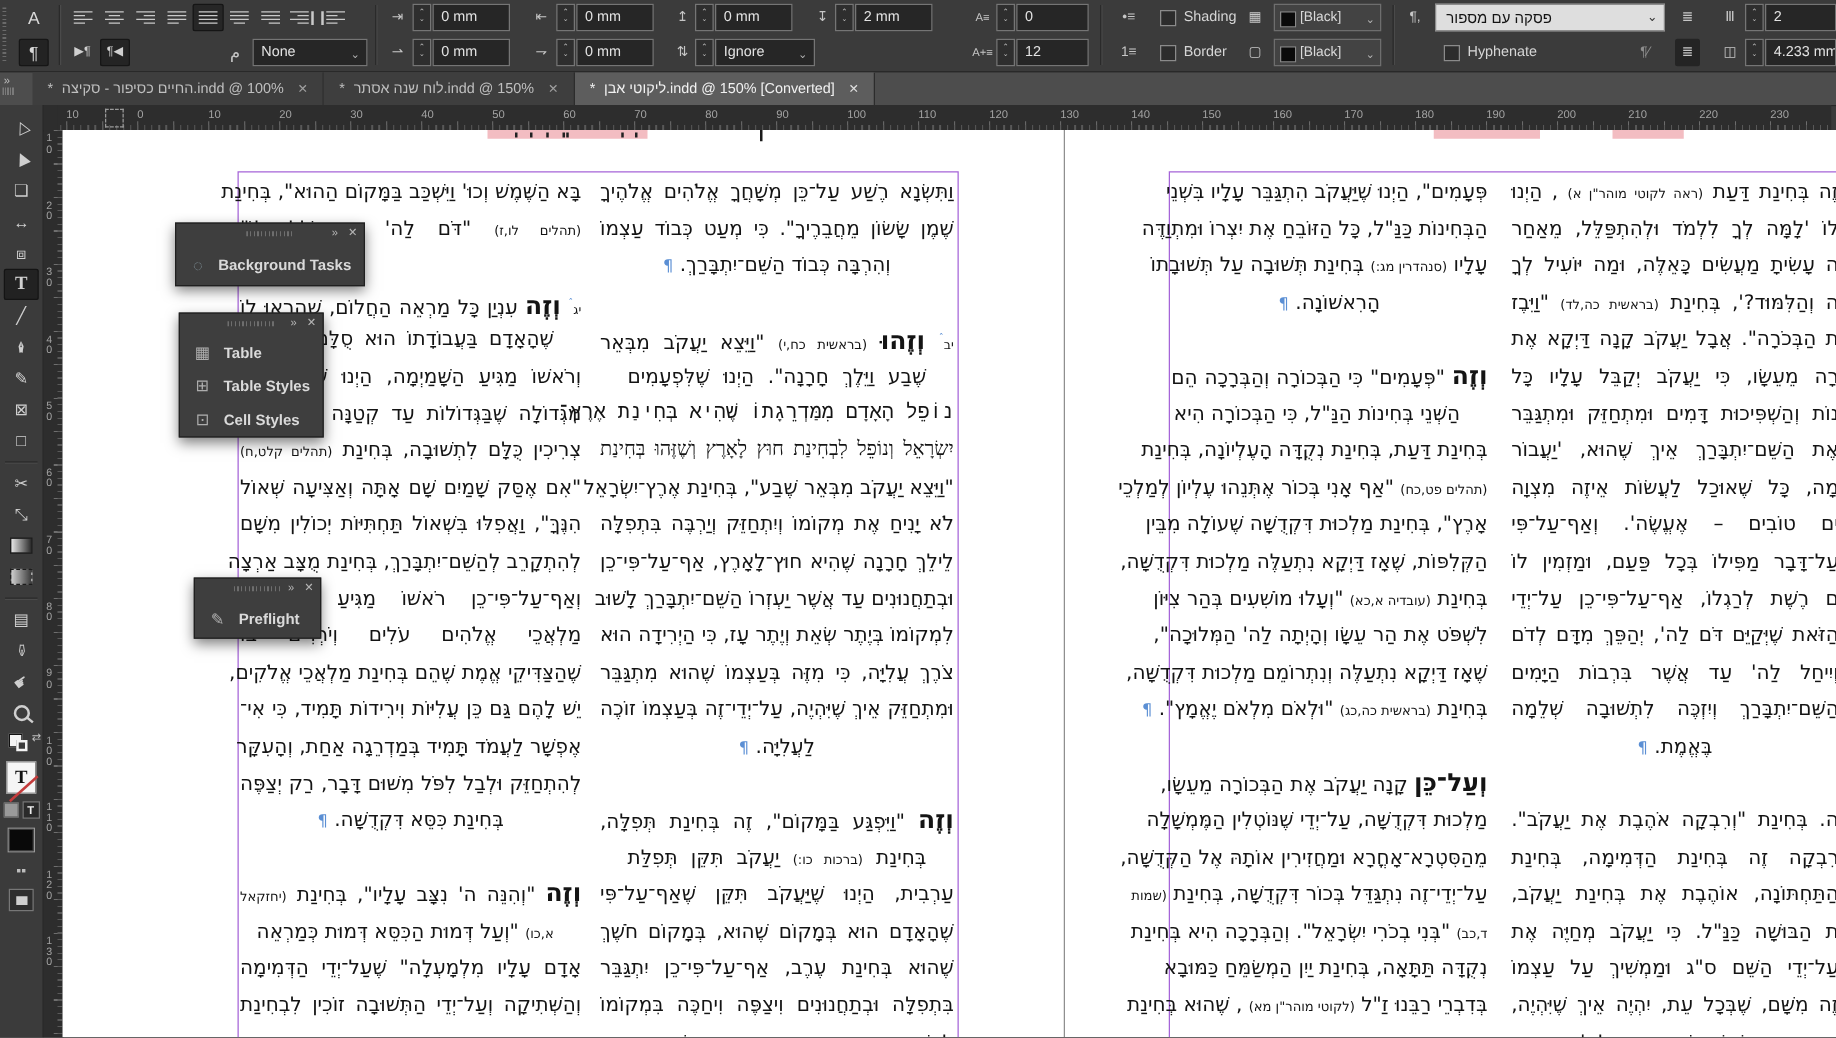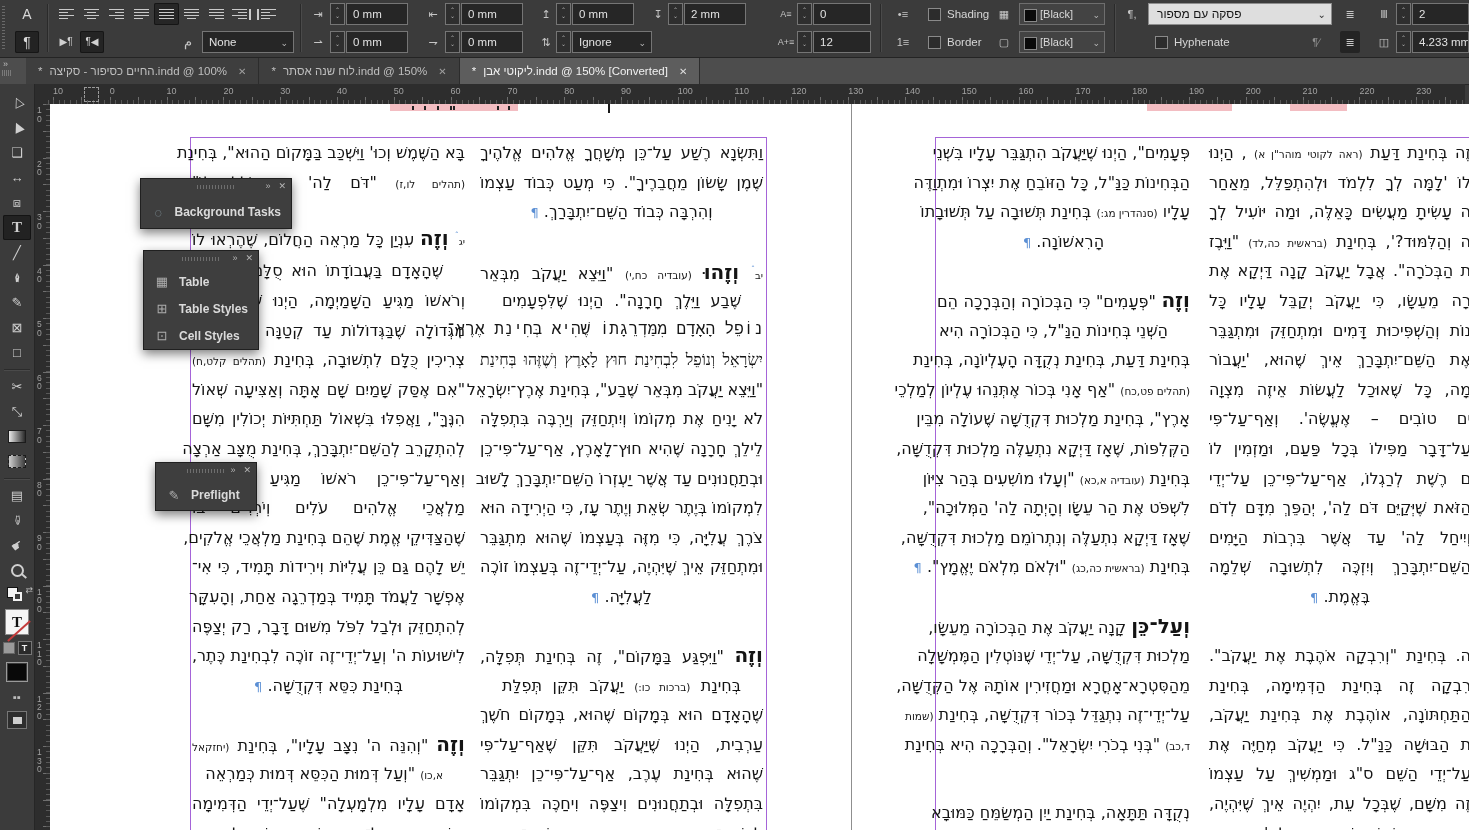--- a/index.html
+++ b/index.html
@@ -456,60 +456,59 @@
     <div class="curtick" style="left:558px"></div>
     <div class="spine" style="left:801px"></div>
     <div class="frame" style="left:140px;top:33px;width:575px;height:900px"></div>
     <div class="frame" style="left:885px;top:33px;width:640px;height:900px"></div>
     <div id="cols">
         <div class="col" style="left: 430px; top: 34px; width: 283px;">
           <div class="tl" style="height: 29.6px; line-height: 29.6px;"><span>וַתִּשְׂנָא רֶשַׁע עַל־כֵּן מְשָׁחֲךָ אֱלֹהִים אֱלֹהֶיךָ</span></div>
           <div class="tl" style="height: 29.6px; line-height: 29.6px;"><span>שֶׁמֶן שָׂשׂוֹן מֵחֲבֵרֶיךָ". כִּי מְעַט כְּבוֹד עַצְמוֹ</span></div>
           <div class="tl c" style="height: 29.6px; line-height: 29.6px;"><span>וְהִרְבָּה כְּבוֹד הַשֵּׁם־יִתְבָּרַךְ.</span> <span class="pq">¶</span></div>
           <div class="tl" style="height: 29.6px; line-height: 29.6px;"></div>
-          <div class="tl" style="height: 29.6px; line-height: 29.6px;"><span class="sec">יב</span><span class="secmark">ˆ</span> <span class="op">וְזֶהוּ</span> <span class="ct">(עובדיה כח,י)</span> <span>"וַיֵּצֵא יַעֲקֹב מִבְּאֵר</span></div>
+          <div class="tl" style="height: 29.6px; line-height: 29.6px;"><span class="sec">יב</span><span class="secmark">ˆ</span> <span class="op">וְזֶהוּ</span> <span class="ct">(בראשית כח,י)</span> <span>"וַיֵּצֵא יַעֲקֹב מִבְּאֵר</span></div>
           <div class="tl i" style="height: 29.6px; line-height: 29.6px;"><span>שֶׁבַע וַיֵּלֶךְ חָרָנָה". הַיְנוּ שֶׁלִּפְעָמִים</span></div>
           <div class="tl" style="height: 29.6px; line-height: 29.6px; font-family: Liberation Mono, monospace;"><span>נוֹפֵל הָאָדָם מִמַּדְרֵגָתוֹ שֶׁהִיא בְּחִינַת אֶרֶץ־</span></div>
           <div class="tl" style="height: 29.6px; line-height: 29.6px; font-family: Liberation Serif, serif;"><span>יִשְׂרָאֵל וְנוֹפֵל לִבְחִינַת חוּץ לָאָרֶץ וְשֶׁזֶּהוּ בְּחִינַת</span></div>
           <div class="tl" style="height: 29.6px; line-height: 29.6px;"><span>"וַיֵּצֵא יַעֲקֹב מִבְּאֵר שֶׁבַע", בְּחִינַת אֶרֶץ־יִשְׂרָאֵל</span></div>
           <div class="tl" style="height: 29.6px; line-height: 29.6px;"><span>לֹא יָנִיחַ אֶת מְקוֹמוֹ וְיִתְחַזֵּק וְיַרְבֶּה בִּתְפִלָּה</span></div>
           <div class="tl" style="height: 29.6px; line-height: 29.6px;"><span>לֵילֵךְ חָרָנָה שֶׁהִיא חוּץ־לָאָרֶץ, אַף־עַל־פִּי־כֵן</span></div>
           <div class="tl" style="height: 29.6px; line-height: 29.6px;"><span>וּבְתַחֲנוּנִים עַד אֲשֶׁר יַעְזְרוֹ הַשֵּׁם־יִתְבָּרַךְ לָשׁוּב</span></div>
           <div class="tl" style="height: 29.6px; line-height: 29.6px;"><span>לִמְקוֹמוֹ בְּיֶתֶר שְׂאֵת וְיֶתֶר עָז, כִּי הַיְרִידָה הוּא</span></div>
           <div class="tl" style="height: 29.6px; line-height: 29.6px;"><span>צֹרֶךְ עֲלִיָּה, כִּי מִזֶּה בְּעַצְמוֹ שֶׁהוּא מִתְגַּבֵּר</span></div>
           <div class="tl" style="height: 29.6px; line-height: 29.6px;"><span>וּמִתְחַזֵּק אֵיךְ שֶׁיִּהְיֶה, עַל־יְדֵי־זֶה בְּעַצְמוֹ זוֹכֶה</span></div>
           <div class="tl c" style="height: 29.6px; line-height: 29.6px;"><span>לַעֲלִיָּה.</span> <span class="pq">¶</span></div>
           <div class="tl" style="height: 29.6px; line-height: 29.6px;"></div>
           <div class="tl" style="height: 29.6px; line-height: 29.6px;"><span class="op">וְזֶה</span> <span>"וַיִּפְגַּע בַּמָּקוֹם", זֶה בְּחִינַת תְּפִלָּה,</span></div>
           <div class="tl i" style="height: 29.6px; line-height: 29.6px;"><span>בְּחִינַת</span> <span class="ct">(ברכות כו:)</span> <span>יַעֲקֹב תִּקֵּן תְּפִלַּת</span></div>
+          <div class="tl" style="height: 29.6px; line-height: 29.6px;"><span>עַרְבִית, הַיְנוּ שֶׁיַּעֲקֹב תִּקֵּן שֶׁאַף־עַל־פִּי</span></div>
           <div class="tl" style="height: 29.6px; line-height: 29.6px;"><span>שֶׁהָאָדָם הוּא בְּמָקוֹם שֶׁהוּא, בְּמָקוֹם חֹשֶׁךְ</span></div>
-          <div class="tl" style="height: 29.6px; line-height: 29.6px;"><span>עַרְבִית, הַיְנוּ שֶׁיַּעֲקֹב תִּקֵּן שֶׁאַף־עַל־פִּי</span></div>
           <div class="tl" style="height: 29.6px; line-height: 29.6px;"><span>שֶׁהוּא בְּחִינַת עֶרֶב, אַף־עַל־פִּי־כֵן יִתְגַּבֵּר</span></div>
           <div class="tl" style="height: 29.6px; line-height: 29.6px;"><span>בִּתְפִלָּה וּבְתַחֲנוּנִים וִיצַפֶּה וִיחַכֶּה בִּמְקוֹמוֹ</span></div>
           <div class="tl" style="height: 29.6px; line-height: 29.6px;"><span>לְהַשֵּׁם־יִתְבָּרַךְ, וּבְוַדַּאי יַעַזְרֵהוּ הַשֵּׁם־יִתְבָּרַךְ</span></div>
         </div>
         <div class="col" style="left: 142px; top: 34px; width: 273px;">
           <div class="tl" style="height: 29.6px; line-height: 29.6px;"><span>בָּא הַשֶּׁמֶשׁ וְכוּ' וַיִּשְׁכַּב בַּמָּקוֹם הַהוּא", בְּחִינַת</span></div>
           <div class="tl" style="height: 29.6px; line-height: 29.6px;"><span class="ct">(תהלים לו,ז)</span> <span>"דֹּם לַה' וְהִתְחוֹלֵל לוֹ"</span></div>
           <div class="tl" style="height: 29.6px; line-height: 29.6px;"></div>
-          <div class="tl" style="height: 29.6px; line-height: 20px;"><span class="sec">יג</span><span class="secmark">ˆ</span> <span class="op">וְזֶה</span> <span>עִנְיַן כָּל מַרְאֵה הַחֲלוֹם, שֶׁהֶרְאוּ לוֹ</span></div>
+          <div class="tl" style="height: 29.6px; line-height: 31px;"><span class="sec">יג</span><span class="secmark">ˆ</span> <span class="op">וְזֶה</span> <span>עִנְיַן כָּל מַרְאֵה הַחֲלוֹם, שֶׁהֶרְאוּ לוֹ</span></div>
           <div class="tl i" style="height: 29.6px; line-height: 29.6px;"><span>שֶׁהָאָדָם בַּעֲבוֹדָתוֹ הוּא סֻלָּם מֻצָּב</span></div>
           <div class="tl" style="height: 29.6px; line-height: 29.6px;"><span>וְרֹאשׁוֹ מַגִּיעַ הַשָּׁמַיְמָה, הַיְנוּ שֶׁבְּכָל עֵת</span></div>
           <div class="tl" style="height: 29.6px; line-height: 29.6px;"><span>מִגְּדוֹלָה שֶׁבַּגְּדוֹלוֹת עַד קְטַנָּה שֶׁבַּקְּטַנּוֹת</span></div>
           <div class="tl" style="height: 29.6px; line-height: 29.6px;"><span>צְרִיכִין כֻּלָּם לִתְשׁוּבָה, בְּחִינַת</span> <span class="ct">(תהלים קלט,ח)</span></div>
           <div class="tl" style="height: 29.6px; line-height: 29.6px;"><span>"אִם אֶסַּק שָׁמַיִם שָׁם אָתָּה וְאַצִּיעָה שְּׁאוֹל</span></div>
           <div class="tl" style="height: 29.6px; line-height: 29.6px;"><span>הִנֶּךָּ", וַאֲפִלּוּ בִּשְׁאוֹל תַּחְתִּיּוֹת יְכוֹלִין מִשָּׁם</span></div>
           <div class="tl" style="height: 29.6px; line-height: 29.6px;"><span>לְהִתְקָרֵב לְהַשֵּׁם־יִתְבָּרַךְ, בְּחִינַת מֻצָּב אַרְצָה</span></div>
           <div class="tl" style="height: 29.6px; line-height: 29.6px;"><span>וְאַף־עַל־פִּי־כֵן רֹאשׁוֹ מַגִּיעַ הַשָּׁמַיְמָה</span></div>
           <div class="tl" style="height: 29.6px; line-height: 29.6px;"><span>מַלְאֲכֵי אֱלֹהִים עֹלִים וְיֹרְדִים בּוֹ</span></div>
           <div class="tl" style="height: 29.6px; line-height: 29.6px;"><span>שֶׁהַצַּדִּיקֵי אֱמֶת שֶׁהֵם בְּחִינַת מַלְאֲכֵי אֱלֹקִים,</span></div>
           <div class="tl" style="height: 29.6px; line-height: 29.6px;"><span>יֵשׁ לָהֶם גַּם כֵּן עֲלִיּוֹת וִירִידוֹת תָּמִיד, כִּי אִי־</span></div>
           <div class="tl" style="height: 29.6px; line-height: 29.6px;"><span>אֶפְשָׁר לַעֲמֹד תָּמִיד בְּמַדְרֵגָה אַחַת, וְהָעִקָּר</span></div>
           <div class="tl" style="height: 29.6px; line-height: 29.6px;"><span>לְהִתְחַזֵּק וּלְבַל לִפֹּל מִשּׁוּם דָּבָר, רַק יְצַפֶּה</span></div>
-          <div class="tl" style="height: 29.6px; line-height: 29.6px;"><span>לִישׁוּעוֹת ה' וְעַל־יְדֵי־זֶה זוֹכֶה לִבְחִינַת כֶּתֶר,</span></div>
           <div class="tl c" style="height: 29.6px; line-height: 29.6px;"><span>בְּחִינַת כִּסֵּא דִּקְדֻשָּׁה.</span> <span class="pq">¶</span></div>
           <div class="tl" style="height: 29.6px; line-height: 29.6px;"></div>
           <div class="tl" style="height: 29.6px; line-height: 29.6px;"><span class="op">וְזֶה</span> <span>"וְהִנֵּה ה' נִצָּב עָלָיו", בְּחִינַת</span> <span class="ct">(יחזקאל</span></div>
           <div class="tl i" style="height: 29.6px; line-height: 29.6px;"><span class="ct">א,כו)</span> <span>"וְעַל דְּמוּת הַכִּסֵּא דְּמוּת כְּמַרְאֵה</span></div>
           <div class="tl" style="height: 29.6px; line-height: 29.6px;"><span>אָדָם עָלָיו מִלְמָעְלָה" שֶׁעַל־יְדֵי הַדְּמִימָה</span></div>
           <div class="tl" style="height: 29.6px; line-height: 29.6px;"><span>וְהַשְּׁתִיקָה וְעַל־יְדֵי הַתְּשׁוּבָה זוֹכִין לִבְחִינַת</span></div>
         </div>
         <div class="col" style="left: 1159px; top: 34px; width: 262px;">
           <div class="tl" style="height: 29.6px; line-height: 29.6px;"><span>זֶה בְּחִינַת דַּעַת</span> <span class="ct">(ראה לקוטי מוהר"ן א)</span> <span>, הַיְנוּ</span></div>
           <div class="tl" style="height: 29.6px; line-height: 29.6px;"><span>לוֹ 'לָמָּה לְךָ לִלְמֹד וּלְהִתְפַּלֵּל, מֵאַחַר</span></div>
@@ -551,21 +550,21 @@
           <div class="tl" style="height: 29.6px; line-height: 29.6px;"><span>בְּחִינַת</span> <span class="ct">(עובדיה א,כא)</span> <span>"וְעָלוּ מוֹשִׁעִים בְּהַר צִיּוֹן</span></div>
           <div class="tl" style="height: 29.6px; line-height: 29.6px;"><span>לִשְׁפֹּט אֶת הַר עֵשָׂו וְהָיְתָה לַה' הַמְּלוּכָה",</span></div>
           <div class="tl" style="height: 29.6px; line-height: 29.6px;"><span>שֶׁאָז דַּיְקָא נִתְעַלֶּה וְנִתְרוֹמֵם מַלְכוּת דִּקְדֻשָּׁה,</span></div>
           <div class="tl" style="height: 29.6px; line-height: 29.6px;"><span>בְּחִינַת</span> <span class="ct">(בראשית כה,כג)</span> <span>"וּלְאֹם מִלְאֹם יֶאֱמָץ".</span> <span class="pq">¶</span></div>
           <div class="tl" style="height: 29.6px; line-height: 29.6px;"></div>
           <div class="tl" style="height: 29.6px; line-height: 29.6px;"><span class="op">וְעַל־כֵּן</span> <span>קָנָה יַעֲקֹב אֶת הַבְּכוֹרָה מֵעֵשָׂו,</span></div>
           <div class="tl" style="height: 29.6px; line-height: 29.6px;"><span>מַלְכוּת דִּקְדֻשָּׁה, עַל־יְדֵי שֶׁנּוֹטְלִין הַמֶּמְשָׁלָה</span></div>
           <div class="tl" style="height: 29.6px; line-height: 29.6px;"><span>מֵהַסִּטְרָא־אָחֳרָא וּמַחֲזִירִין אוֹתָהּ אֶל הַקְּדֻשָּׁה,</span></div>
           <div class="tl" style="height: 29.6px; line-height: 29.6px;"><span>עַל־יְדֵי־זֶה נִתְגַּדֵּל בְּכוֹר דִּקְדֻשָּׁה, בְּחִינַת</span> <span class="ct">(שמות</span></div>
           <div class="tl" style="height: 29.6px; line-height: 29.6px;"><span class="ct">ד,כב)</span> <span>"בְּנִי בְכֹרִי יִשְׂרָאֵל". וְהַבְּרָכָה הִיא בְּחִינַת</span></div>
-          <div class="tl" style="height: 29.6px; line-height: 29.6px; margin-top: 39px;"><span>נְקֻדָּה תַּתָּאָה, בְּחִינַת יַיִן הַמְשַׂמֵּחַ כַּמּוּבָא</span></div>
+          <div class="tl" style="height: 29.6px; line-height: 29.6px;"><span>נְקֻדָּה תַּתָּאָה, בְּחִינַת יַיִן הַמְשַׂמֵּחַ כַּמּוּבָא</span></div>
           <div class="tl" style="height: 29.6px; line-height: 29.6px;"><span>בְּדִבְרֵי רַבֵּנוּ זַ"ל</span> <span class="ct">(לקוטי מוהר"ן מא)</span> <span>, שֶׁהוּא בְּחִינַת</span></div>
         </div>
       </div>
   </div>
 
   <div class="panel" style="left:140px;top:178px;width:150px">
     <div class="phead">
       <span class="pgrip"></span>
       <span class="pctl">
         <span>»</span>

